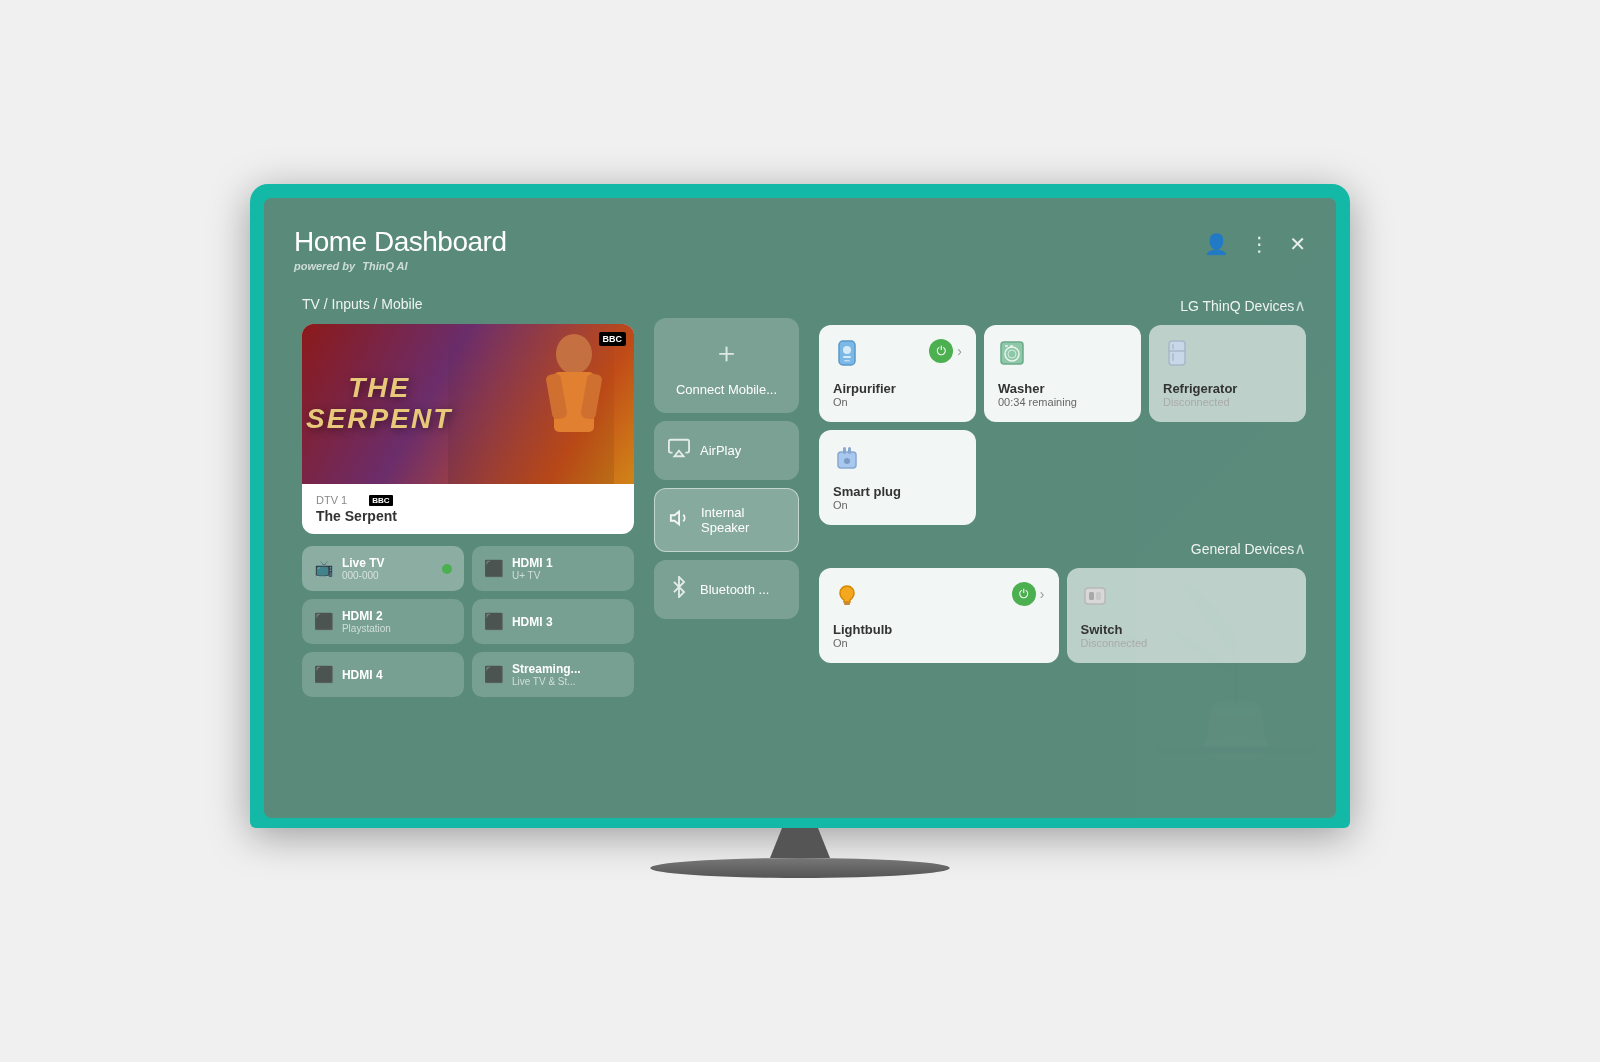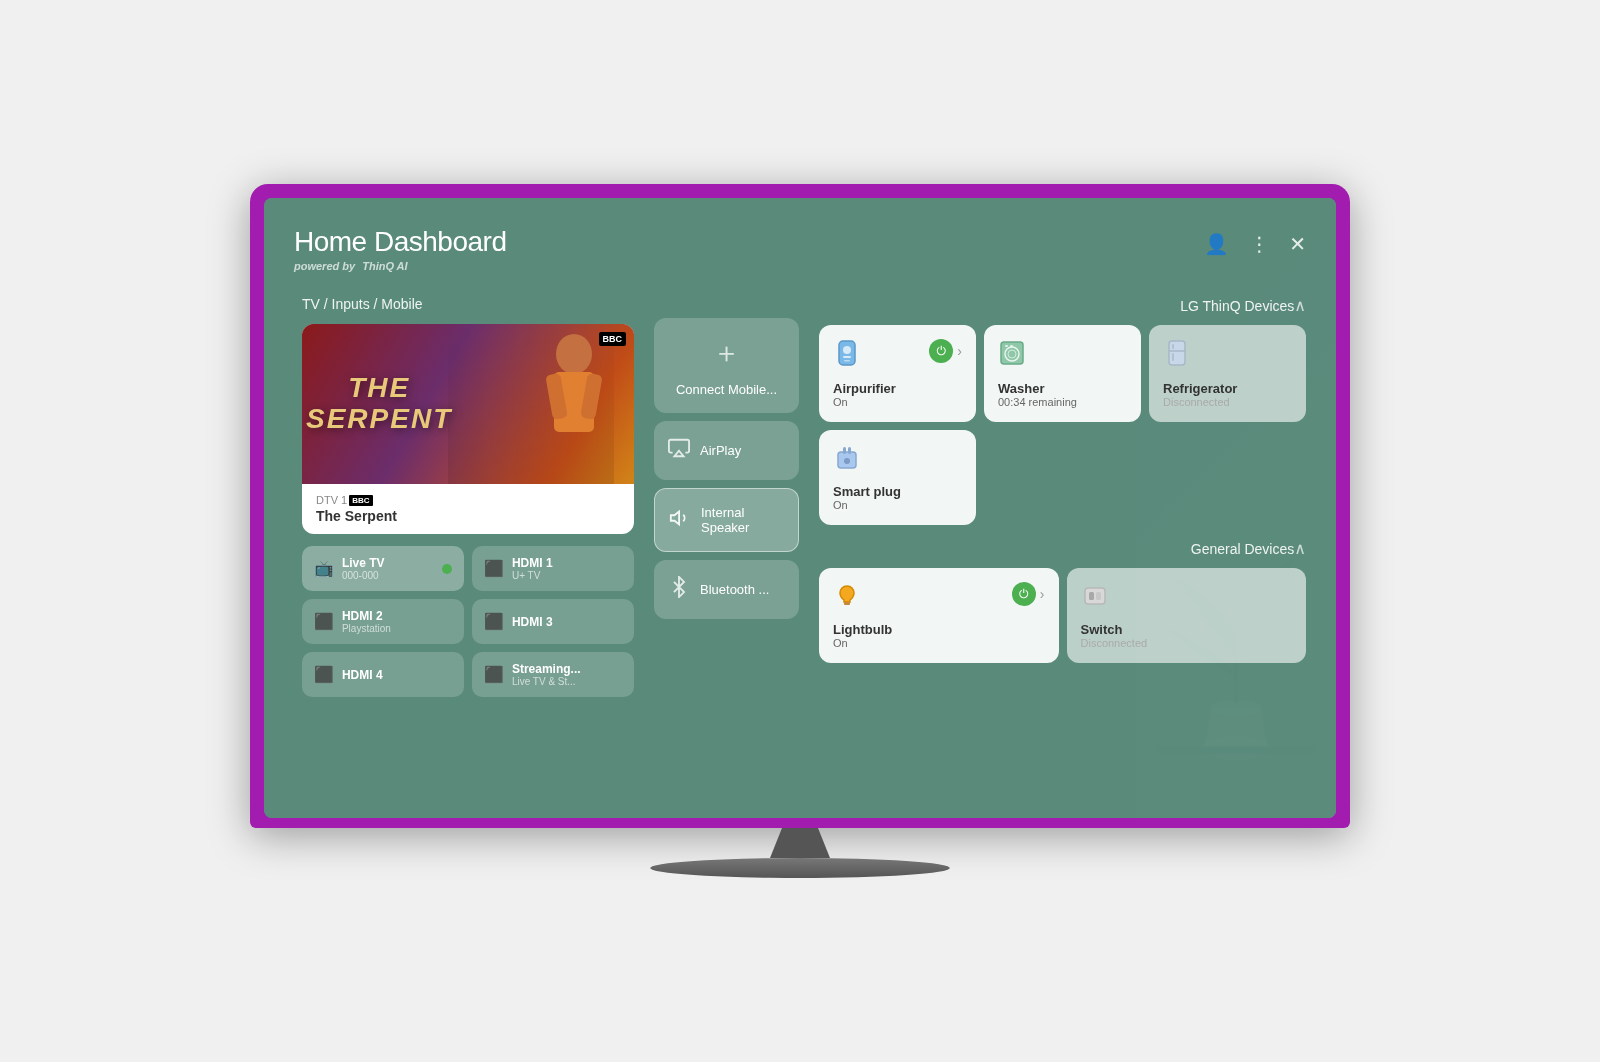--- a/index.html
+++ b/index.html
@@ -14,21 +14,21 @@
 
     .tv-outer {
       width: 1100px;
       display: flex;
       flex-direction: column;
       align-items: center;
     }
 
     .tv-screen-bezel {
       width: 100%;
-      background: #a21caf;
+      background: #14b8a6;
       border-radius: 18px 18px 6px 6px;
       padding: 14px 14px 10px 14px;
       box-shadow: 0 8px 40px rgba(0,0,0,0.35);
     }
 
     .tv-screen {
       width: 100%;
       background: #5a8a7a;
       border-radius: 8px;
       overflow: hidden;
@@ -167,21 +167,21 @@
 
     .tv-preview-info {
       padding: 10px 14px;
     }
 
     .tv-channel {
       font-size: 11px;
       color: #888;
       display: flex;
       align-items: center;
-      gap: 2px;
+      gap: 22px;
       margin-bottom: 2px;
     }
 
     .bbc-small {
       background: #000;
       color: #fff;
       font-size: 8px;
       font-weight: 700;
       padding: 1px 3px;
       border-radius: 1px;

